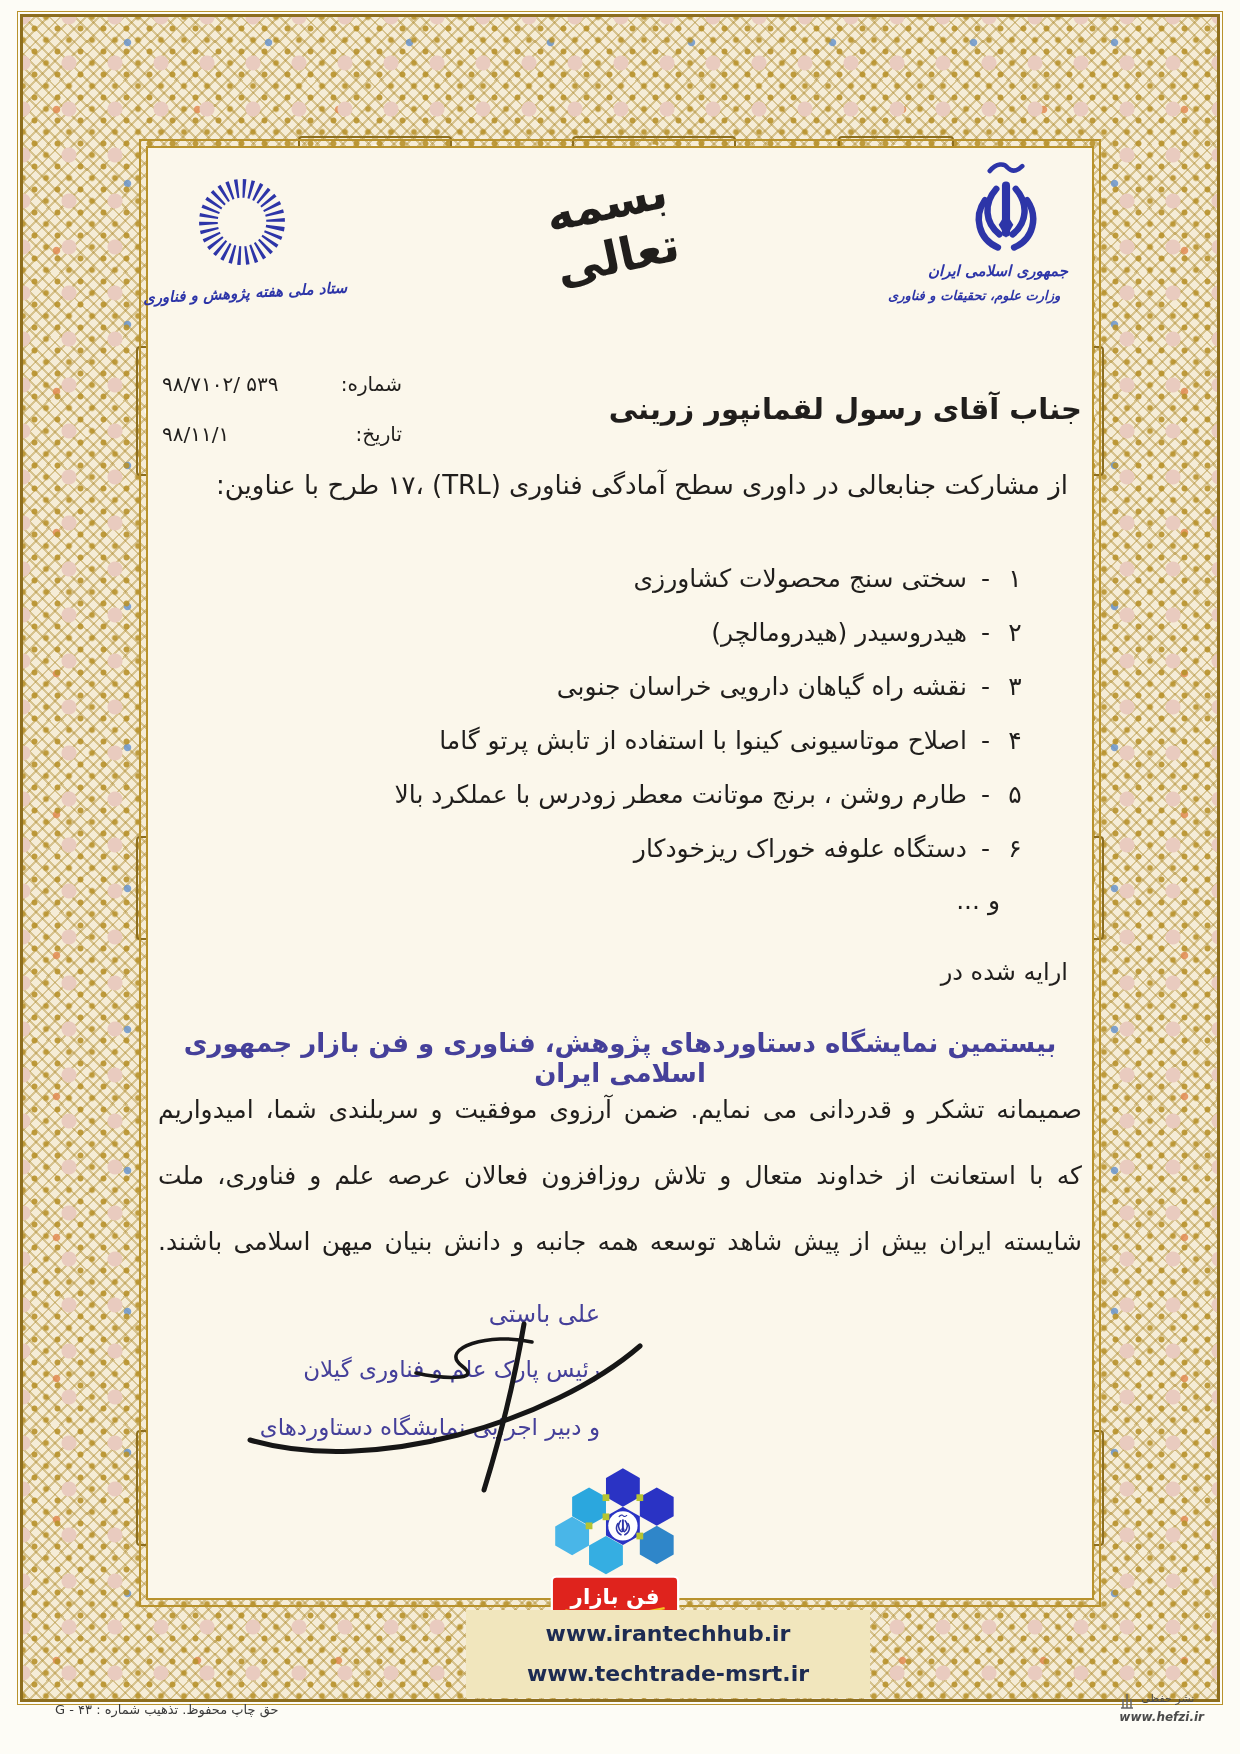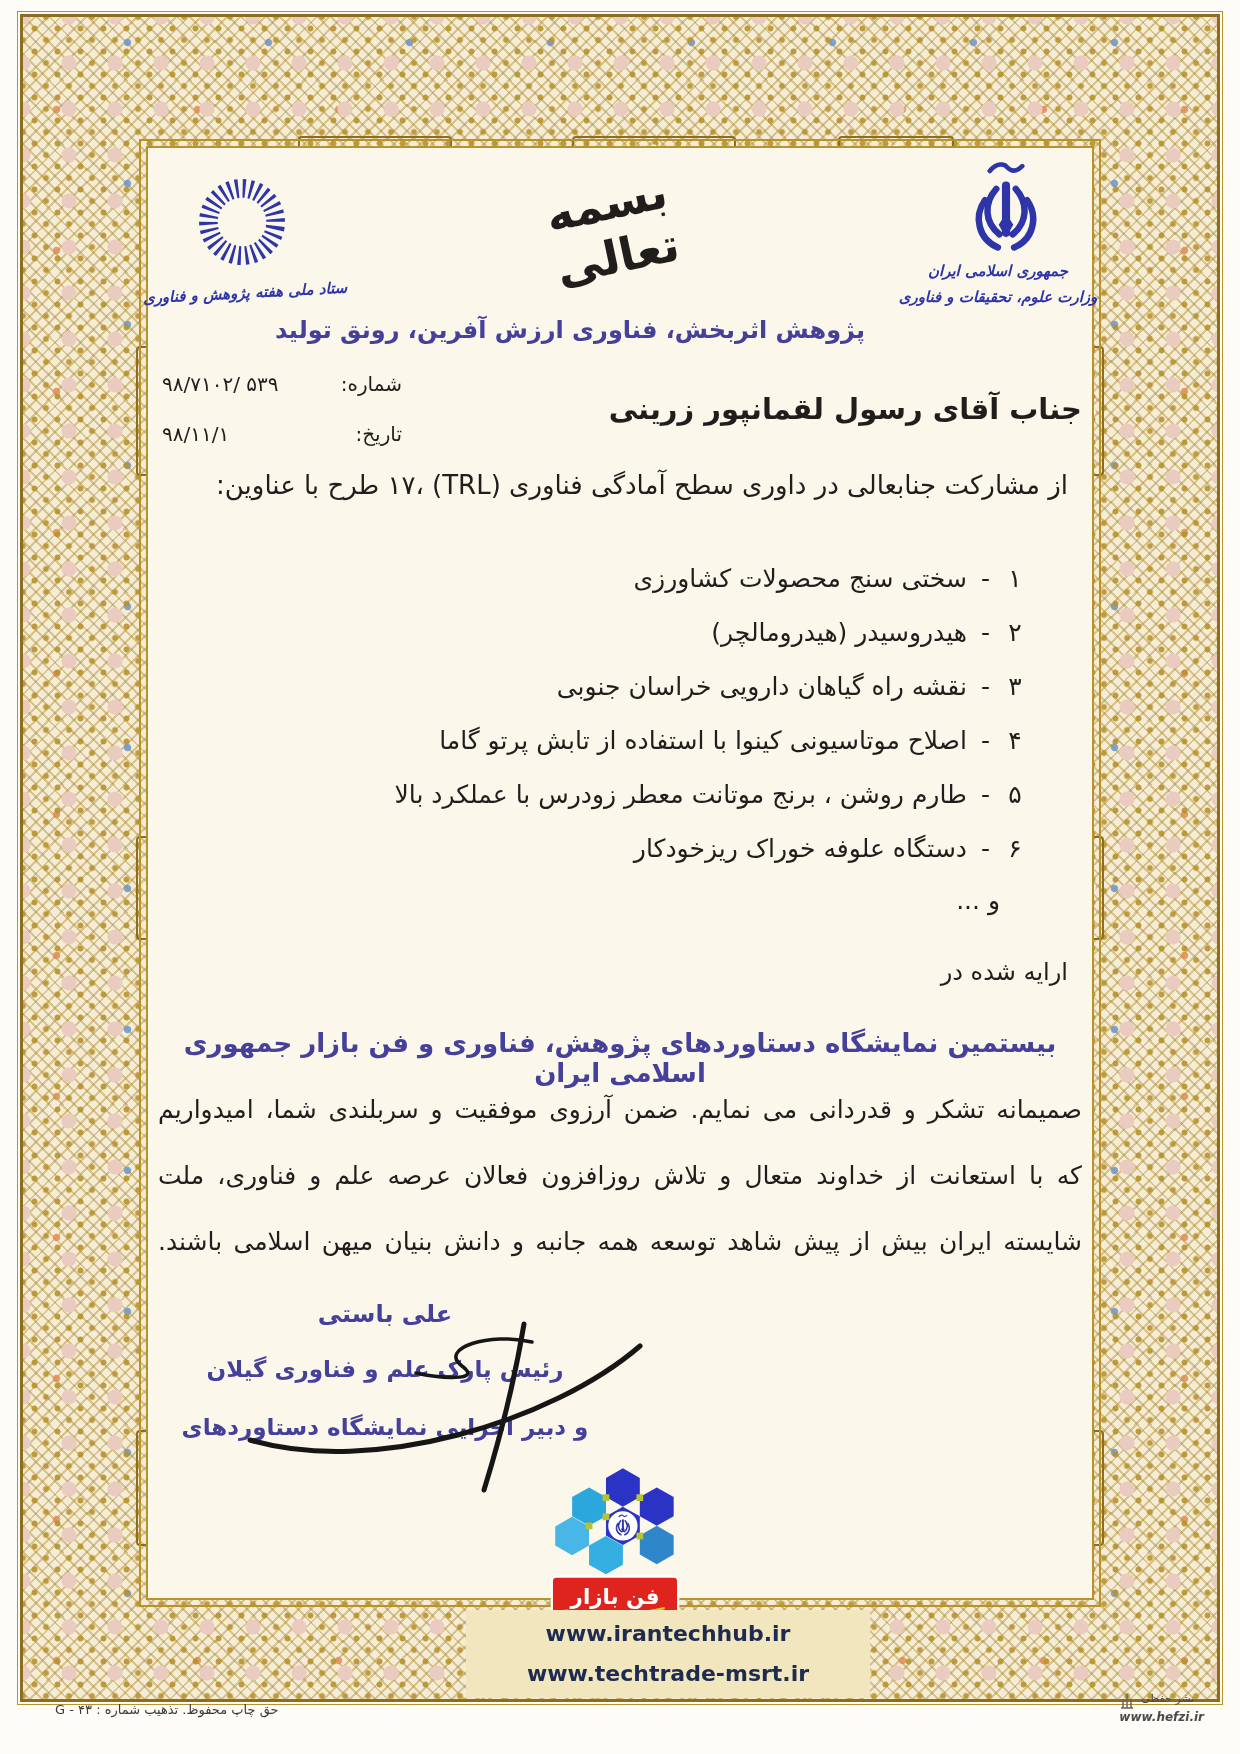--- a/index.html
+++ b/index.html
@@ -42,36 +42,36 @@
     background-image:radial-gradient(circle,#fdfbf2 3px,transparent 4px);
     background-repeat:no-repeat;background-position:center;
   }
   .txt{position:absolute;direction:rtl;}
   .blue{color:var(--blue,#2d35a8);}
   .indigo{color:var(--indigo,#45409a);}
   .logo-caption{font-size:15px;font-weight:bold;font-style:italic;text-align:center;transform:rotate(-3deg);}
   .bismillah{font-size:46px;font-weight:bold;text-align:center;}
   .bismillah>span{display:inline-block;transform:rotate(-12deg);}
   .emblem-cap1{font-size:15px;font-weight:bold;font-style:italic;text-align:center;}
-  .emblem-cap2{font-size:15px;font-weight:bold;font-style:italic;text-align:center;}
+  .emblem-cap2{font-size:13px;font-weight:bold;font-style:italic;text-align:left;}
   .slogan{font-size:24px;font-weight:bold;text-align:center;}
   .meta{width:240px;font-size:20px;}
   .meta-row{display:flex;justify-content:space-between;}
   .meta-row+.meta-row{margin-top:26px;}
   .recipient{font-size:29px;font-weight:bold;}
   .intro{font-size:26px;}
   .list{font-size:25px;}
   .list-row{height:54px;line-height:54px;display:flex;gap:14px;}
   .li-num{min-width:22px;text-align:center;}
   .etc{font-size:25px;}
   .presented{font-size:24px;}
   .exhibition{font-size:26px;font-weight:bold;text-align:center;}
   .closing{font-size:25px;}
   .closing>div{text-align:justify;text-align-last:justify;margin-bottom:26px;line-height:40px;}
-  .signature{width:430px;text-align:center;font-weight:bold;}
+  .signature{width:430px;text-align:right;font-weight:normal;}
   .sig-name{font-size:24px;margin-bottom:28px;}
   .sig-title{font-size:23px;margin-bottom:32px;}
   .site-band{
     position:absolute;left:428px;top:1610px;width:404px;height:88px;
     background:var(--site-band-bg,#f1e6bd);
     color:var(--site-band-ink,#1d2b52);
     font-size:22px;font-weight:bold;text-align:center;line-height:40px;padding-top:4px;
     box-sizing:border-box;
     margin-left:38px;
   }
@@ -121,21 +121,20 @@
   <div class="txt bismillah" style="left:492px;top:176px;width:240px;height:130px;">
     <span>بسمه تعالی</span>
   </div>
 
   <svg style="position:absolute;left:961px;top:158px;" width="90" height="104" viewBox="-26 -32 52 64">
     <use href="#iran-emblem-g"></use>
   </svg>
   <div class="txt blue emblem-cap1" style="left:898px;top:262px;width:200px;">جمهوری اسلامی ایران</div>
   <div class="txt blue emblem-cap2" style="left:888px;top:288px;width:220px;">وزارت علوم، تحقیقات و فناوری</div>
 
-  <div class="txt indigo slogan" style="left:270px;top:316px;width:600px;">پژوهش اثربخش، فناوری ارزش آفرین، رونق تولید</div>
 
   <div class="txt meta" style="left:162px;top:372px;">
     <div class="meta-row">
       <span>شماره:</span>
       <span>۵۳۹ /۹۸/۷۱۰۲</span>
     </div>
     <div class="meta-row">
       <span>تاریخ:</span>
       <span>۹۸/۱۱/۱</span>
     </div>

